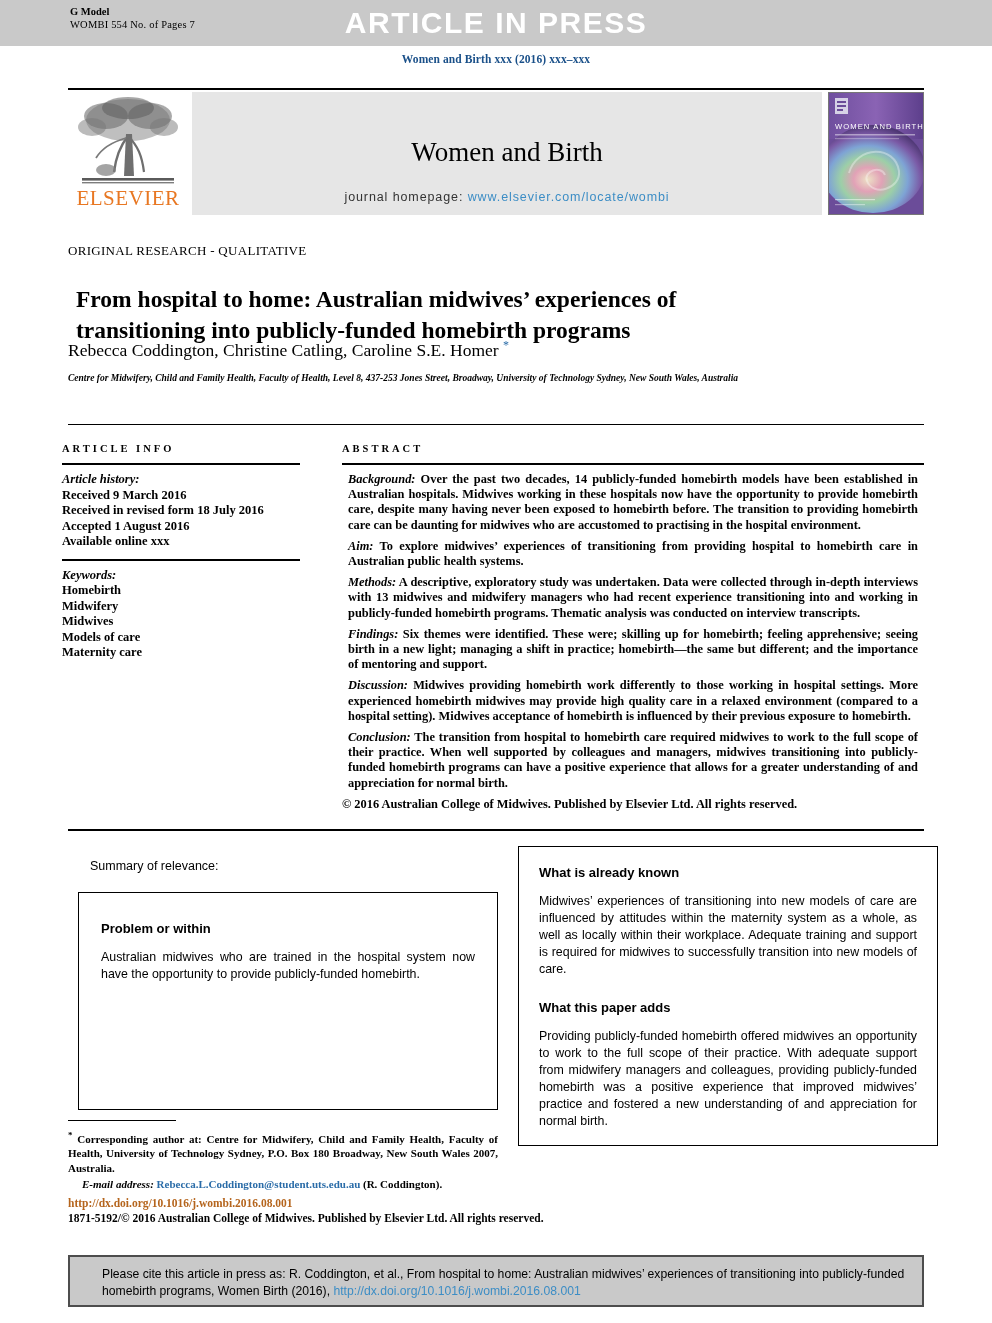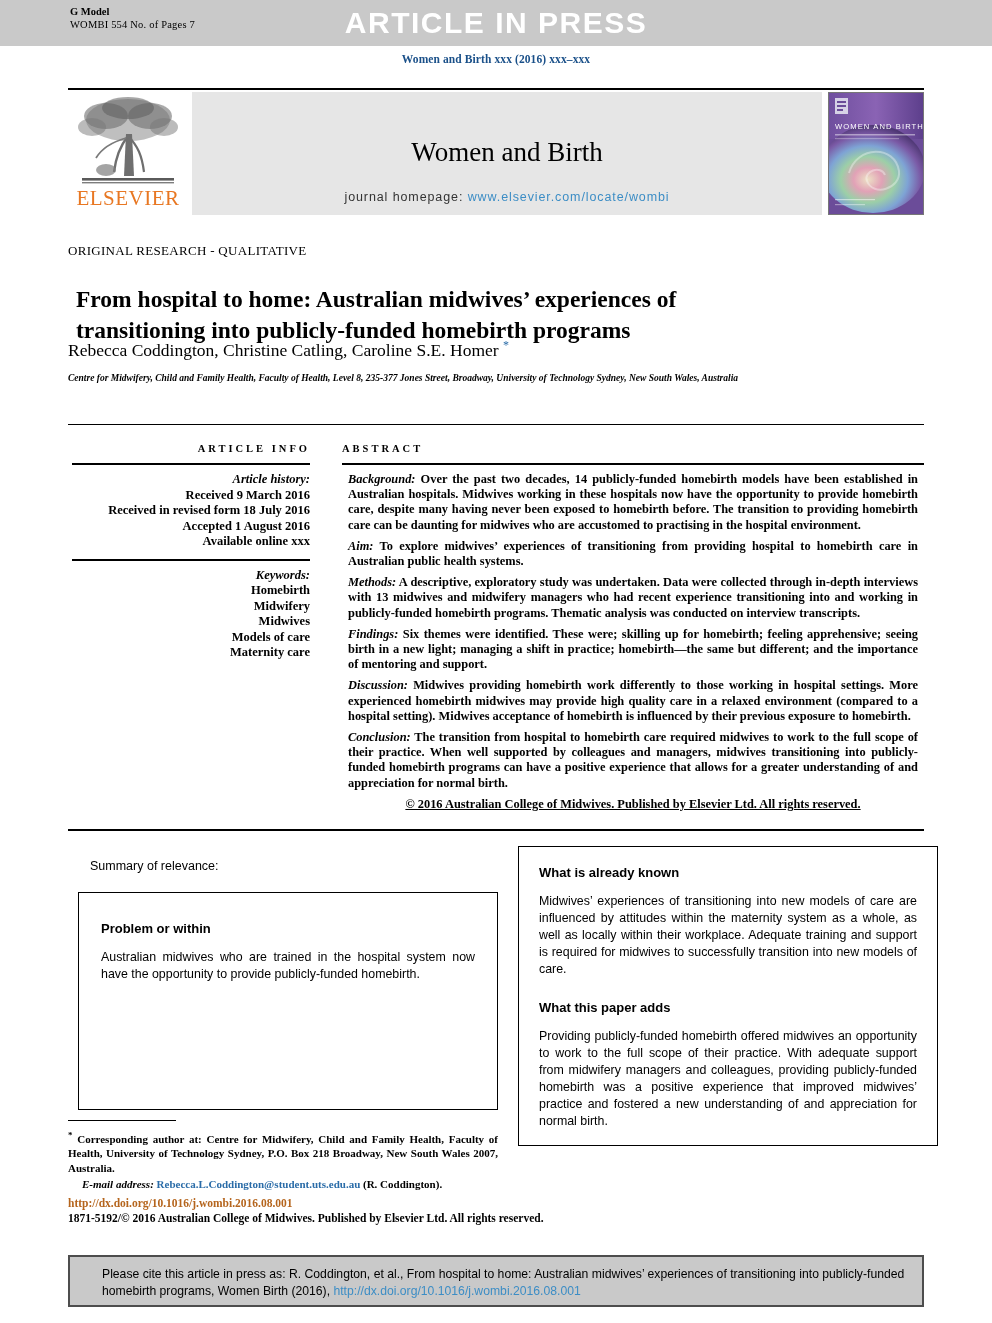--- a/index.html
+++ b/index.html
@@ -176,23 +176,22 @@
 
   
   .hr-thin-top {
     position: absolute;
     left: 68px; top: 424px;
     width: 856px; height: 1px;
     background: #000;
   }
   .info-col {
     position: absolute;
-    left: 72px; top: 443px;
+    left: 62px; top: 443px;
     width: 238px;
-    text-align: right;
   }
   .colhead {
     font-family: "Liberation Serif", serif;
     font-size: 10.5px;
     font-weight: bold;
     letter-spacing: 3px;
     color: #000;
   }
   .rule-black {
     width: 100%; height: 2px;
@@ -219,25 +218,24 @@
     font-size: 12.4px;
     line-height: 15.2px;
     font-weight: bold;
     text-align: justify;
     color: #000;
   }
   .abs-body p { margin: 6px; }
   .abs-lead { font-style: italic; }
   .copyright-line {
     margin-top: 3px;
-    text-align: center;
+    text-align: left;
     font-family: "Liberation Serif", serif;
     font-size: 12.4px;
     font-weight: bold;
-    text-decoration: underline;
   }
 
   
   .hr-thick-mid {
     position: absolute;
     left: 68px; top: 829px;
     width: 856px; height: 2px;
     background: #000;
   }
   .sum-label {
@@ -410,21 +408,21 @@
     </svg>
   </div>
 </div>
 
 <div class="section-kicker">ORIGINAL RESEARCH - QUALITATIVE</div>
 <h1 class="article-title">From hospital to home: Australian midwives’ experiences of transitioning into publicly-funded homebirth programs</h1>
 <div class="authors">
   <span>Rebecca Coddington, Christine Catling, Caroline S.E. Homer</span>
   <span class="corr-star">*</span>
 </div>
-<div class="affiliation">Centre for Midwifery, Child and Family Health, Faculty of Health, Level 8, 235-377 Jones Street, Broadway, University of Technology Sydney, New South Wales, Australia</div>
+<div class="affiliation">Centre for Midwifery, Child and Family Health, Faculty of Health, Level 8, 437-253 Jones Street, Broadway, University of Technology Sydney, New South Wales, Australia</div>
 
 <div class="hr-thin-top"></div>
 
 <div class="info-col">
   <div class="colhead">ARTICLE INFO</div>
   <div class="rule-black"></div>
   <div class="info-body">
     <div class="ital">Article history:</div>
     <div>Received 9 March 2016</div>
     <div>Received in revised form 18 July 2016</div>
@@ -467,21 +465,21 @@
 <div class="box-right">
   <div class="box-h">What is already known</div>
   <div class="box-p">Midwives’ experiences of transitioning into new models of care are influenced by attitudes within the maternity system as a whole, as well as locally within their workplace. Adequate training and support is required for midwives to successfully transition into new models of care.</div>
   <div class="box-h second">What this paper adds</div>
   <div class="box-p">Providing publicly-funded homebirth offered midwives an opportunity to work to the full scope of their practice. With adequate support from midwifery managers and colleagues, providing publicly-funded homebirth was a positive experience that improved midwives’ practice and fostered a new understanding of and appreciation for normal birth.</div>
 </div>
 
 <div class="foot-rule"></div>
 <div class="foot-note">
   <span class="star">*</span>
-  <span>Corresponding author at: Centre for Midwifery, Child and Family Health, Faculty of Health, University of Technology Sydney, P.O. Box 218 Broadway, New South Wales 2007, Australia.</span>
+  <span>Corresponding author at: Centre for Midwifery, Child and Family Health, Faculty of Health, University of Technology Sydney, P.O. Box 180 Broadway, New South Wales 2007, Australia.</span>
   <div class="email-line">
     <span class="email-label">E-mail address:</span>
     <span class="link-blue">Rebecca.L.Coddington@student.uts.edu.au</span><span> (R. Coddington).</span>
   </div>
 </div>
 
 <div class="doi-block">
   <div class="doi-link">http://dx.doi.org/10.1016/j.wombi.2016.08.001</div>
   <div>1871-5192/© 2016 Australian College of Midwives. Published by Elsevier Ltd. All rights reserved.</div>
 </div>

